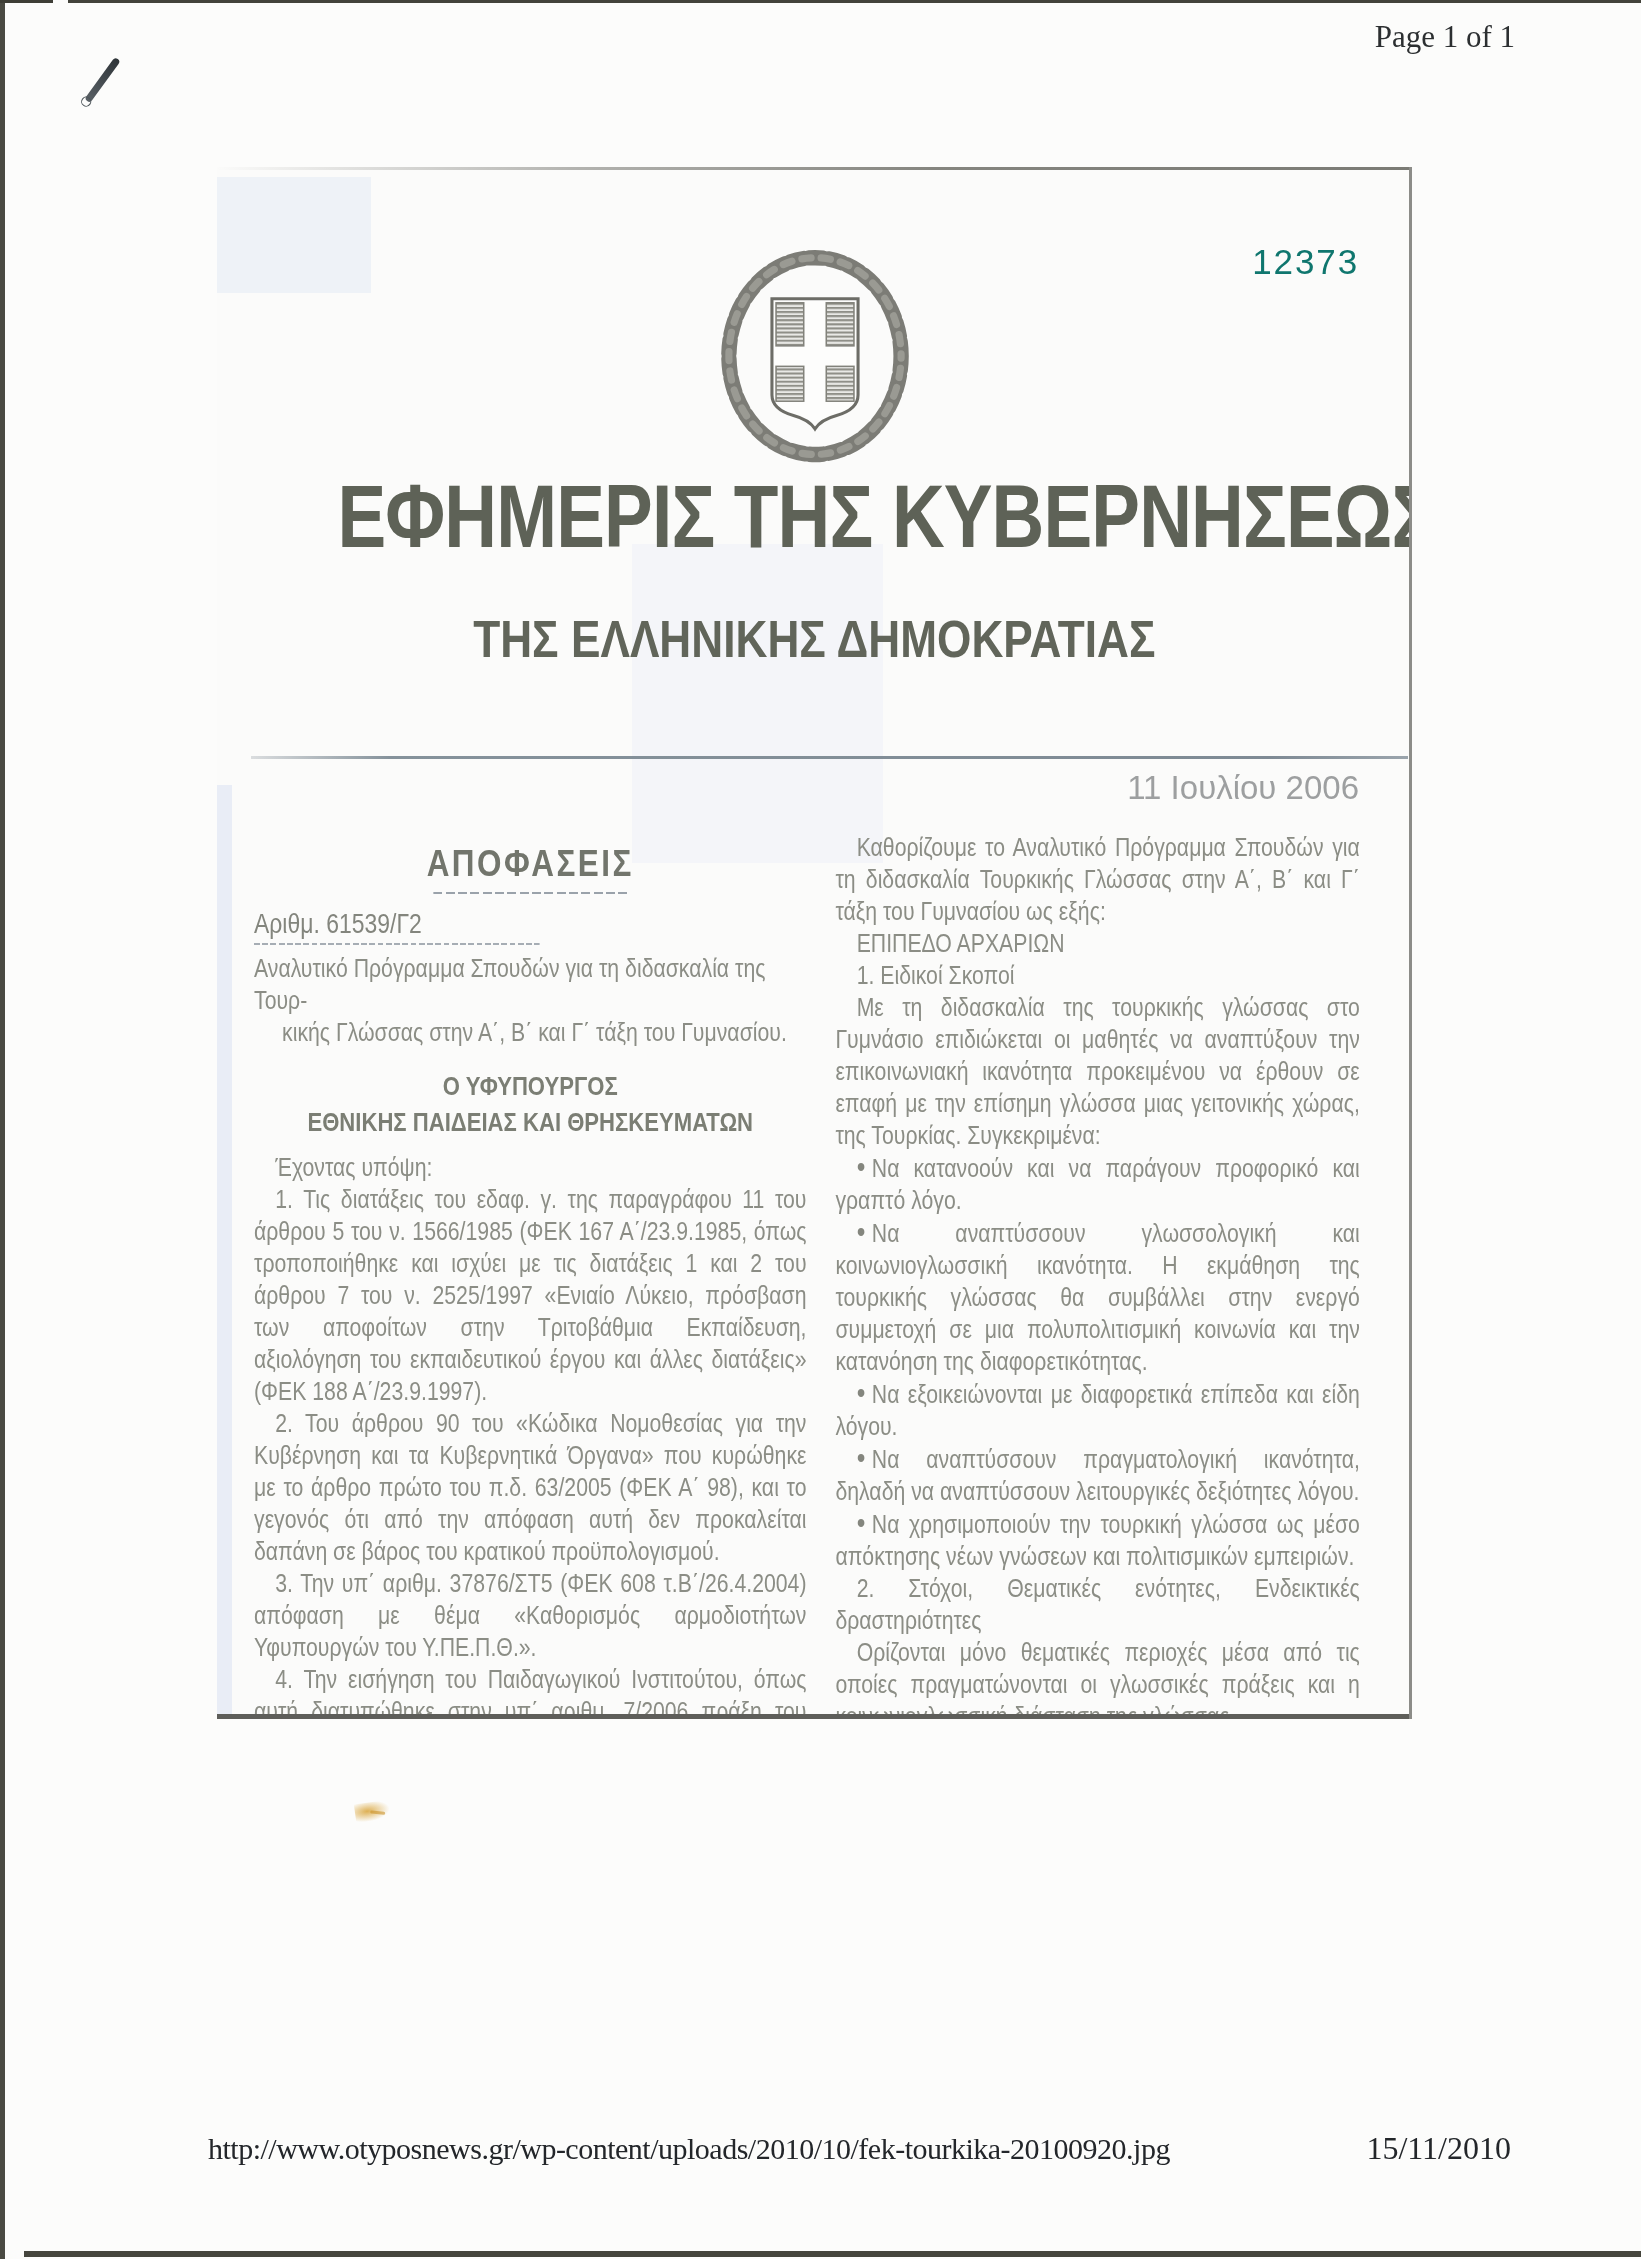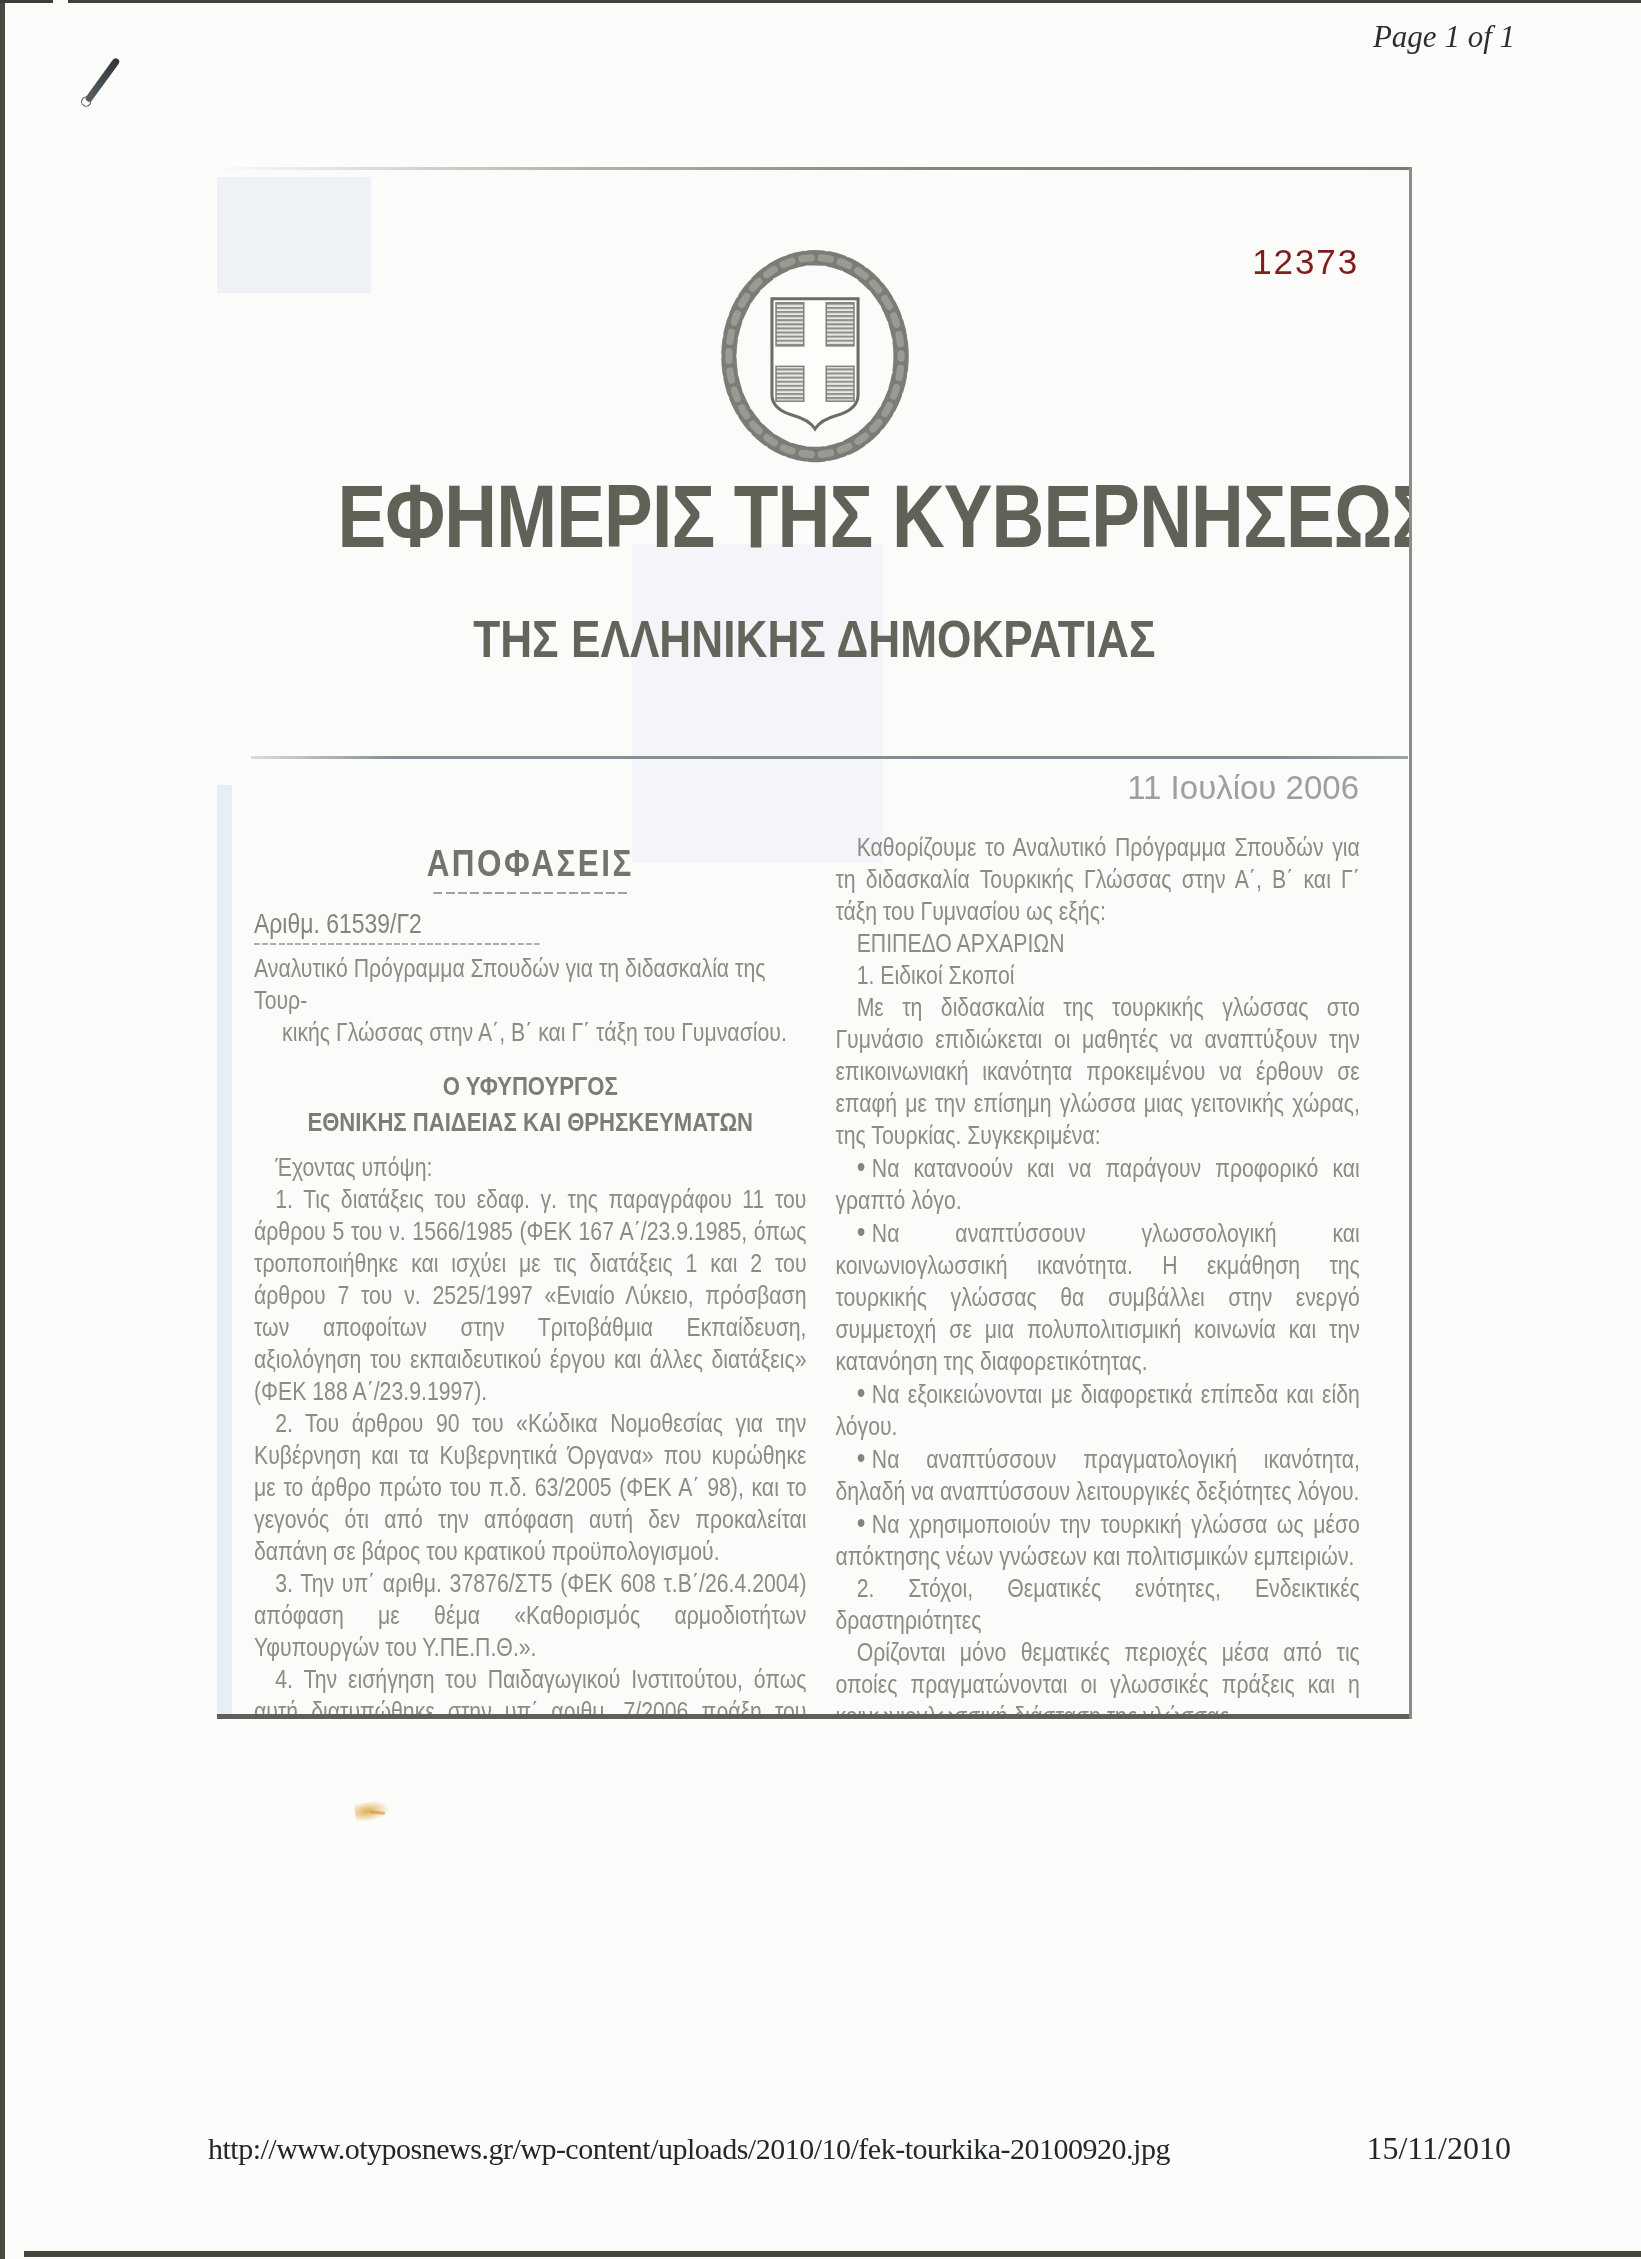--- a/index.html
+++ b/index.html
@@ -9,21 +9,21 @@
     font-family:"Liberation Sans",sans-serif;
   }
   
   .edge{position:absolute;background:#4a4a42;}
   .edge-left{left:0;top:0;width:4.8px;height:2259px;}
   .edge-top{left:0;top:0;width:1641px;height:2.9px;background:linear-gradient(90deg,#3e3e36 0 53px,#fcfcfb 53px 68px,#43433b 68px);}
   .edge-bottom{left:24px;top:2251px;width:1617px;height:5.8px;background:#45453d;}
 
   .page-label{
     position:absolute;top:19.3px;right:126px;
-    font-family:"Liberation Serif",serif;font-size:31px;color:#2c2f31;font-style:italic;
+    font-family:"Liberation Serif",serif;font-size:31px;color:#2c2f31;
   }
   .pen-mark{
     position:absolute;left:99px;top:54px;width:6.8px;height:52px;
     background:linear-gradient(180deg,#2e3438,#5a6166);
     border-radius:3.9px;transform:rotate(36deg);
   }
   .pen-mark::after{
     content:"";position:absolute;left:-1.9px;bottom:-5.8px;width:7.7px;height:7.7px;
     border:1.9px solid #4d555a;border-radius:50%;background:transparent;
   }
@@ -41,21 +41,21 @@
     content:"";position:absolute;right:0;top:0;bottom:0;width:2.9px;background:#8c8c88;
   }
   .scan-bottom{position:absolute;left:0;right:0;bottom:0;height:4.8px;background:#5e5e5a;}
   .tint{position:absolute;background:rgba(210,221,242,.30);pointer-events:none;}
   .tint-a{left:0;top:9.7px;width:154px;height:116px;}
   .tint-b{left:0;top:618px;width:15.4px;height:934px;background:rgba(205,216,238,.38);}
   .tint-c{left:415px;top:377px;width:251px;height:319px;background:rgba(214,224,244,.18);}
 
   .issue-no{
     position:absolute;top:75px;right:53px;
-    font-size:35px;color:#7f1d1d;letter-spacing:1.9px;
+    font-size:35px;color:#0f766e;letter-spacing:1.9px;
   }
   .emblem{position:absolute;left:50%;top:70px;transform:translateX(-50%);}
 
   .gz-title{
     position:absolute;top:305px;left:0;width:100%;margin:0;text-align:center;
     font-size:89px;line-height:1;font-weight:bold;color:#5e6257;white-space:nowrap;
   }
   .gz-title>span{display:inline-block;transform:scaleX(0.82);letter-spacing:-1px;}
   .gz-subtitle{
     position:absolute;top:446px;left:0;width:100%;margin:0;text-align:center;

